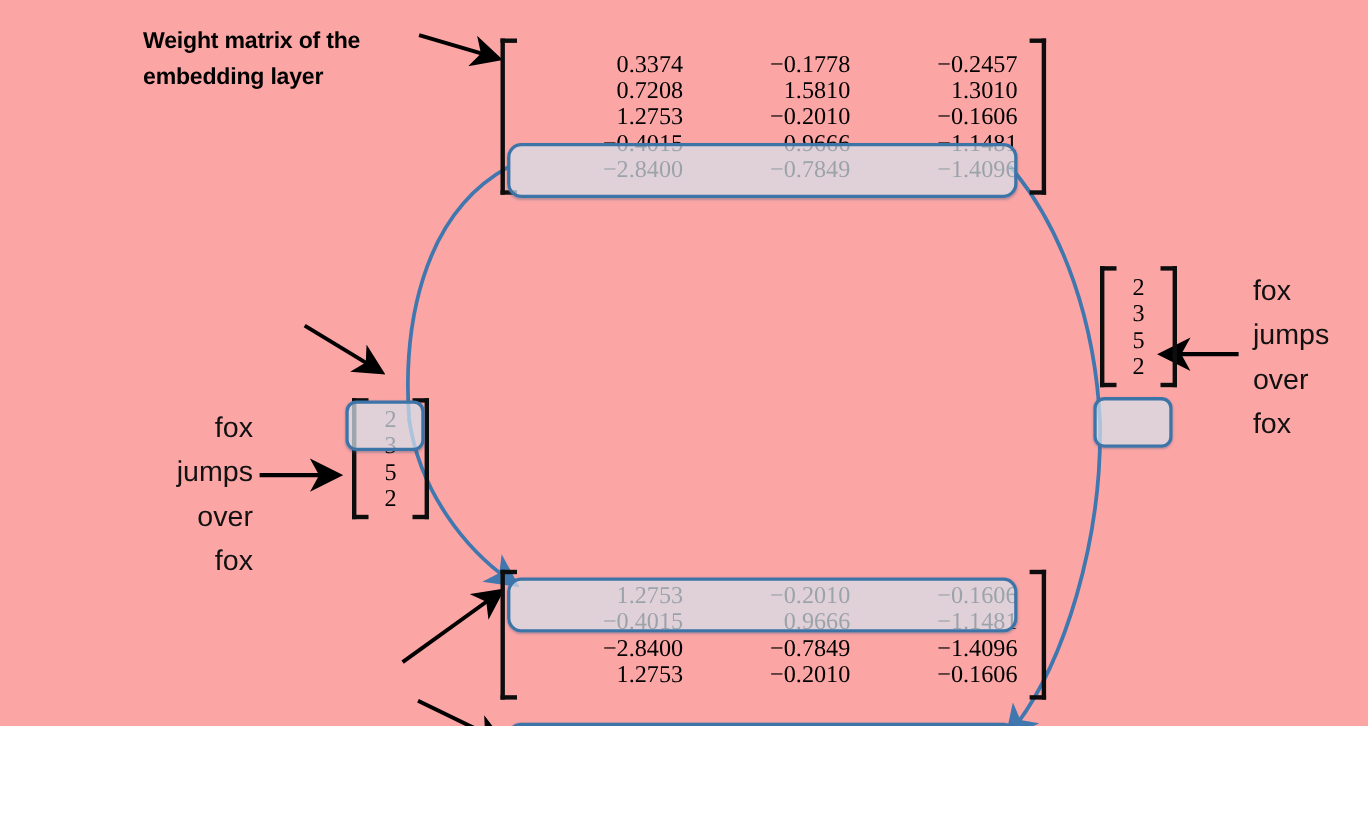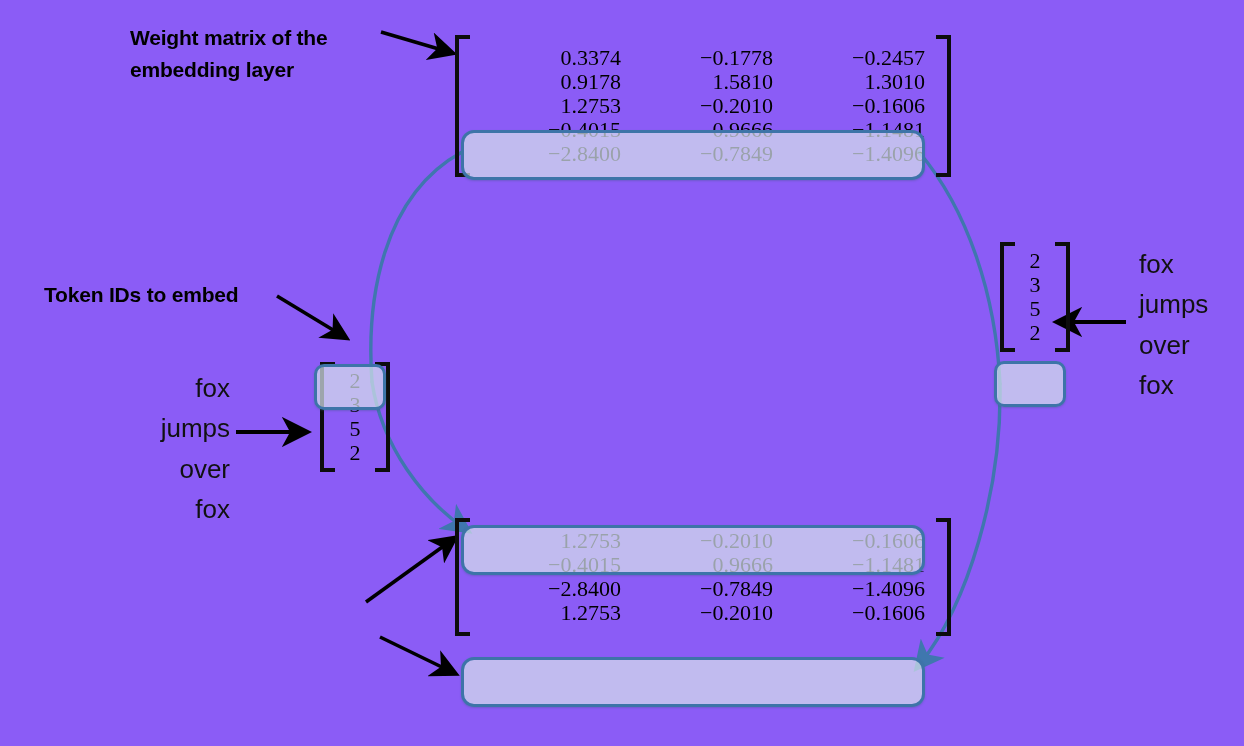--- a/index.html
+++ b/index.html
@@ -3,22 +3,22 @@
 <meta charset="utf-8">
 <style>
   html, body {
     margin: 0;
     padding: 0;
     background: #ffffff;
   }
   #page {
     position: relative;
     width: 1244px;
-    height: 746px;
-    background: #8b5cf6;
+    height: 660px;
+    background: #fca5a5;
     overflow: hidden;
     font-family: "Liberation Sans", sans-serif;
   }
   .abs { position: absolute; }
 
   
   .annot {
     font-family: "Liberation Sans", sans-serif;
     font-weight: bold;
     color: #000000;
@@ -116,21 +116,20 @@
     <line x1="1126" y1="322" x2="1061" y2="322" stroke="#000000" stroke-width="3.8" marker-end="url(#blackArrow)"></line>
 
     <line x1="366" y1="602" x2="452" y2="540" stroke="#000000" stroke-width="3.6" marker-end="url(#blackArrow)"></line>
 
     <line x1="380" y1="637" x2="452" y2="672" stroke="#000000" stroke-width="3.6" marker-end="url(#blackArrow)"></line>
   </svg>
 
   <div class="abs annot" style="left:130px; top:22px; width:260px;">Weight matrix of the
 embedding layer</div>
 
-  <div class="abs annot" style="left:44px; top:279px; width:260px;">Token IDs to embed</div>
 
 
   <div class="abs words right-align" style="left:70px; top:368px; width:160px;">
     <div>fox</div>
     <div>jumps</div>
     <div>over</div>
     <div>fox</div>
   </div>
 
   <div class="matrix-wrap" style="left:320px; top:362px;">
@@ -193,21 +192,21 @@
       <div class="brk l"></div>
       <div class="brk r"></div>
       <table style="margin:0 16px;">
         <tbody>
             <tr>
           <td style="width:140px;">0.3374</td>
           <td style="width:150px;margin-top:29px;">−0.1778</td>
           <td style="width:150px;">−0.2457</td>
         </tr>
         <tr>
-          <td>0.9178</td>
+          <td>0.7208</td>
           <td>1.5810</td>
           <td>1.3010</td>
         </tr>
         <tr>
           <td>1.2753</td>
           <td>−0.2010</td>
           <td>−0.1606</td>
         </tr>
         <tr>
           <td>−0.4015</td>

